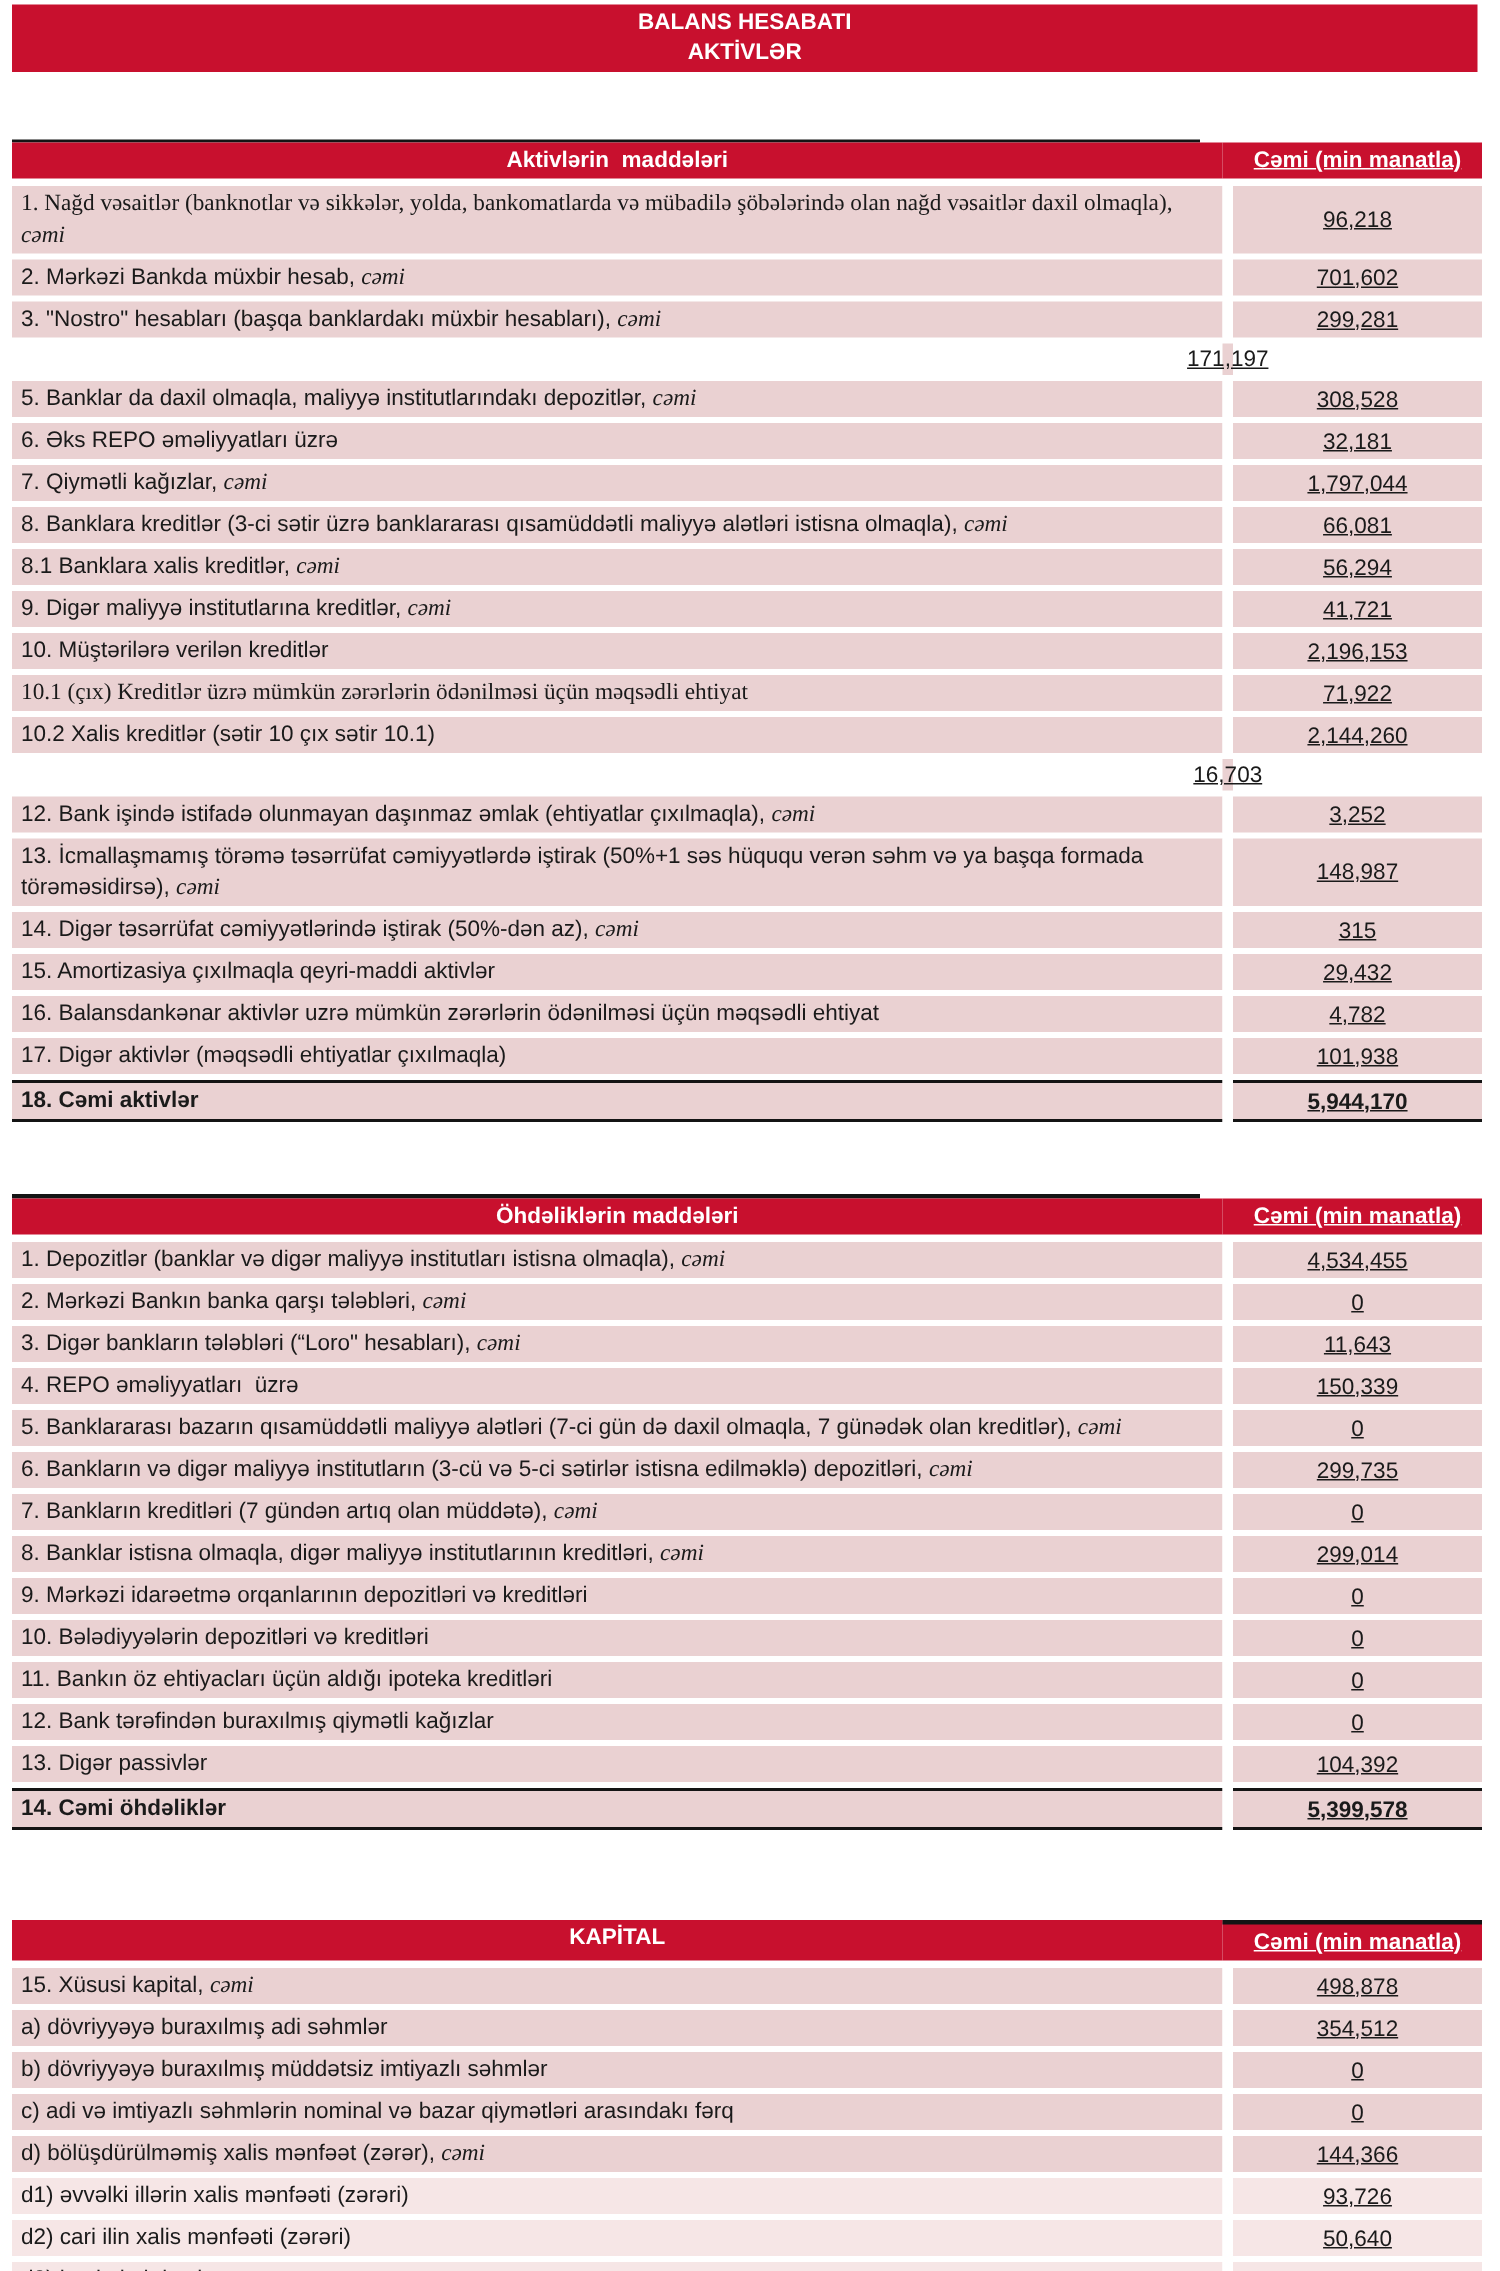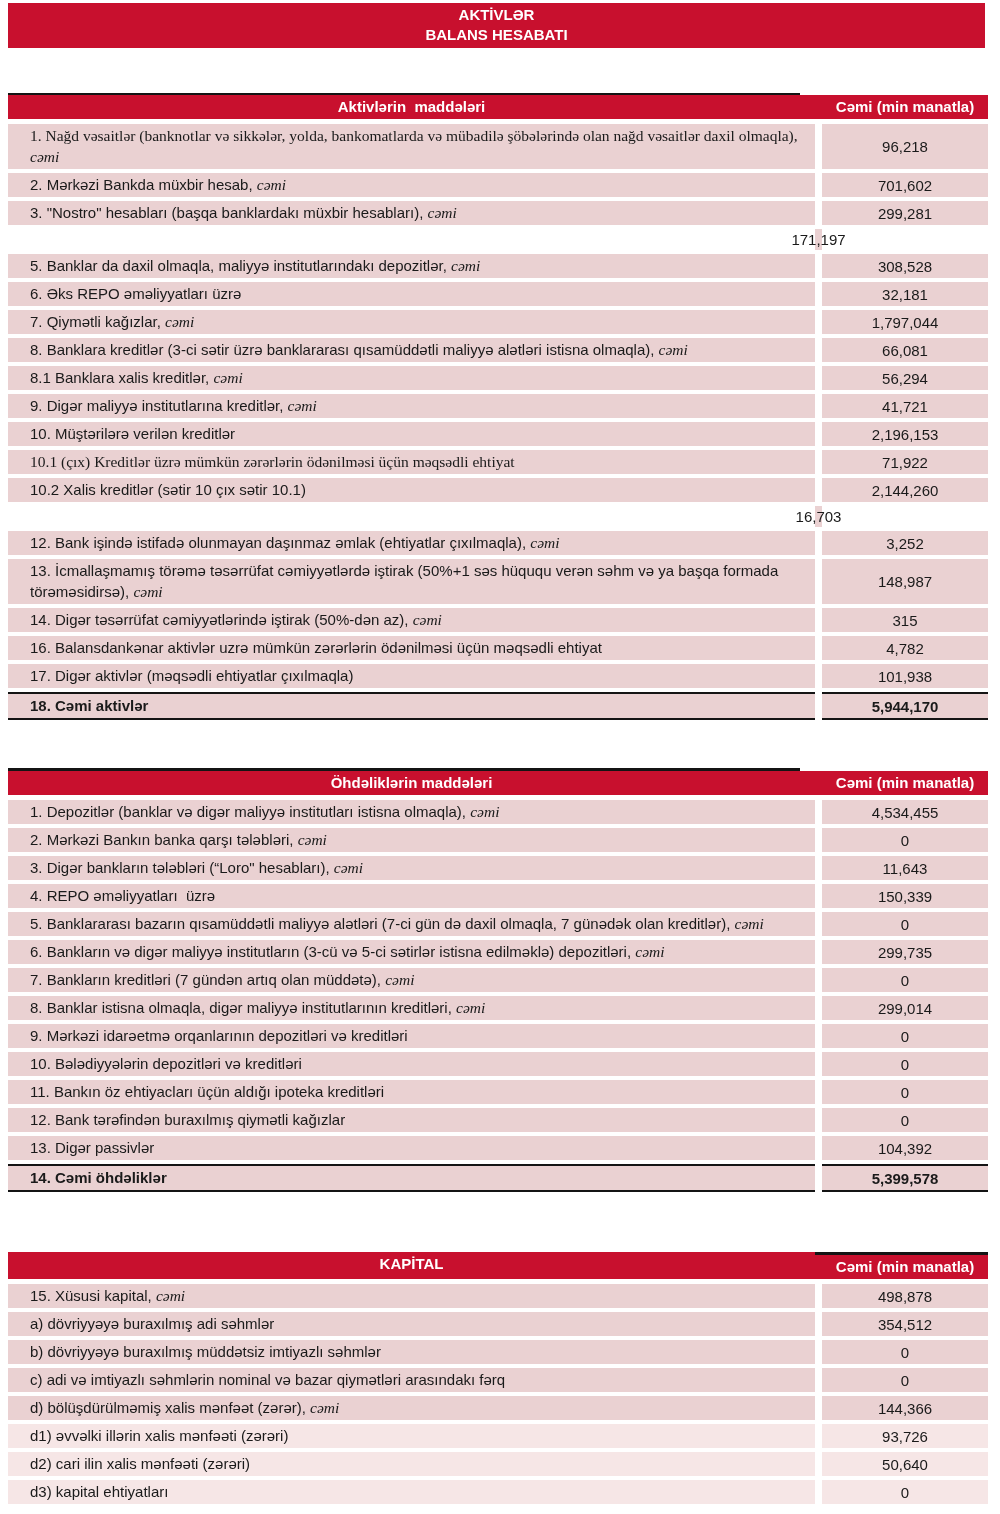--- a/index.html
+++ b/index.html
@@ -54,32 +54,33 @@
   .table.assets .thead{border-top:2px solid var(--border-dark);}
   .table.liabilities .thead{border-top:3px solid var(--border-dark);}
   .table.capital .thead .gap,
   .table.capital .thead .value-cell{border-top:3px solid var(--border-dark);}
 
   .cell{min-height:21px;}
   .label-cell{
     background:var(--pink);
     font-size:15px;
     line-height:21px;
-    padding:1px 8px 2px 22px;
+    padding:1px 8px 2px 6px;
   }
   .gap{background:#ffffff;}
   .thead .gap{background:var(--red);}
   .value-cell{
     background:var(--pink);
     font-size:15px;
     line-height:21px;
     display:flex;
     align-items:center;
     justify-content:center;
     text-align:center;
+    text-decoration:underline;
   }
   .trow.light .label-cell,
   .trow.light .value-cell{background:var(--pink-light);}
   .trow.serif .label-cell{
     font-family:"Liberation Serif","DejaVu Serif",serif;
     font-size:15.5px;
   }
   .suffix{
     font-family:"Liberation Serif","DejaVu Serif",serif;
     font-style:italic;
@@ -90,22 +91,22 @@
     font-weight:bold;
     border-top:2px solid var(--border-dark);
     border-bottom:2px solid var(--border-dark);
   }
 </style>
 </head>
 <body>
 
 <div class="page">
   <header class="banner">
+    <div>BALANS HESABATI</div>
     <div>AKTİVLƏR</div>
-    <div>BALANS HESABATI</div>
   </header>
   <main id="tables">
       <section class="table assets">
         <div class="trow thead">
           <div class="cell label-cell">Aktivlərin &nbsp;maddələri</div>
           <div class="gap"></div>
           <div class="cell value-cell">Cəmi (min manatla)</div>
         </div>
         <div class="trow serif">
           <div class="cell label-cell"><span class="lbl">1. Nağd vəsaitlər (banknotlar və sikkələr, yolda, bankomatlarda və mübadilə şöbələrində olan nağd vəsaitlər daxil olmaqla),</span> <span class="suffix">cəmi</span></div>
@@ -184,20 +185,25 @@
           <div class="cell label-cell"><span class="lbl">13. İcmallaşmamış törəmə təsərrüfat cəmiyyətlərdə iştirak (50%+1 səs hüququ verən səhm və ya başqa formada törəməsidirsə),</span> <span class="suffix">cəmi</span></div>
           <div class="gap"></div>
           <div class="cell value-cell">148,987</div>
         </div>
         <div class="trow">
           <div class="cell label-cell"><span class="lbl">14. Digər təsərrüfat cəmiyyətlərində iştirak (50%-dən az),</span> <span class="suffix">cəmi</span></div>
           <div class="gap"></div>
           <div class="cell value-cell">315</div>
         </div>
         <div class="trow">
+          <div class="cell label-cell"><span class="lbl">15. Amortizasiya çıxılmaqla qeyri-maddi aktivlər</span></div>
+          <div class="gap"></div>
+          <div class="cell value-cell">29,432</div>
+        </div>
+        <div class="trow">
           <div class="cell label-cell"><span class="lbl">16. Balansdankənar aktivlər uzrə mümkün zərərlərin ödənilməsi üçün məqsədli ehtiyat</span></div>
           <div class="gap"></div>
           <div class="cell value-cell">4,782</div>
         </div>
         <div class="trow">
           <div class="cell label-cell"><span class="lbl">17. Digər aktivlər (məqsədli ehtiyatlar çıxılmaqla)</span></div>
           <div class="gap"></div>
           <div class="cell value-cell">101,938</div>
         </div>
         <div class="trow total">

